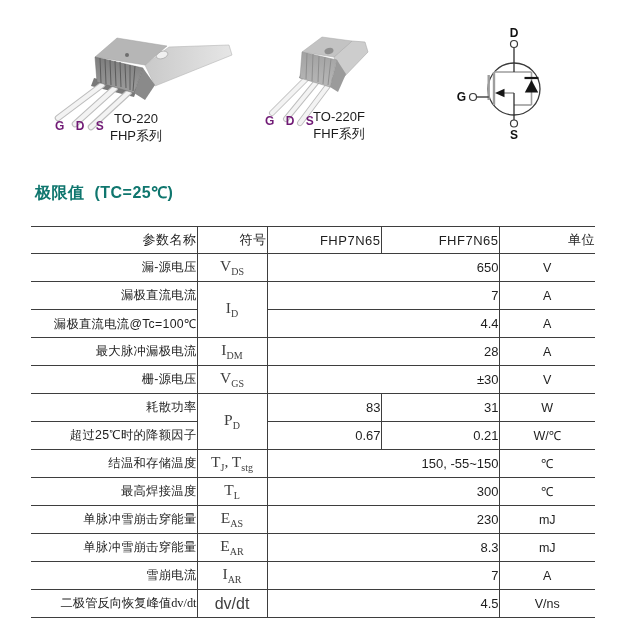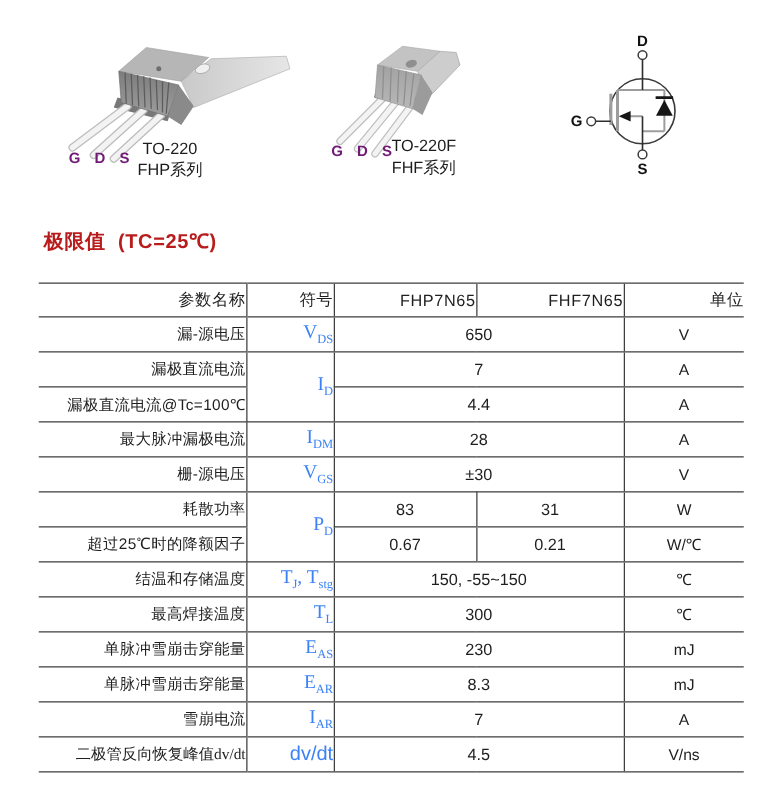--- a/index.html
+++ b/index.html
@@ -18,45 +18,45 @@
   #gds1{left:55px;top:119px;}
   #gds2{left:265px;top:114px;}
   .pkg-caption{
     font-size:13px;line-height:16.5px;text-align:center;color:#1c1c1c;
   }
   #cap1{left:105px;top:111px;width:62px;}
   #cap2{left:311px;top:109px;width:56px;}
   
   #section-title{
     left:35px;top:181px;font-size:16px;font-weight:bold;letter-spacing:0.5px;
-    white-space:pre;color:#b91c1c;
+    white-space:pre;color:#0f766e;
   }
   
   #ratings{
     left:31px;top:226px;width:564px;
     border-collapse:collapse;table-layout:fixed;
   }
   #ratings th,#ratings td{
     border-top:1.5px solid #3e3e3e;border-bottom:1.5px solid #3e3e3e;
     padding:0;vertical-align:middle;font-weight:normal;
   }
   #ratings th{height:26px;font-size:13px;letter-spacing:0.5px;text-align:right;}
   #ratings td{height:27px;}
   #ratings th + th,
   #ratings td.c-sym,#ratings td.c-val,#ratings td.c-unit{
     border-left:1.5px solid #3e3e3e;
   }
   td.c-name{font-size:12.3px;letter-spacing:0.3px;text-align:right;padding-left:16px;}
   td.c-name.compact{padding-left:4px;letter-spacing:0;font-family:Liberation Serif, serif;}
   td.c-sym{
-    font-family:"Liberation Serif", serif;font-size:15.5px;text-align:right;color:#3b82f6;
+    font-family:"Liberation Serif", serif;font-size:15.5px;text-align:center;color:#404040;
   }
   td.c-sym sub{font-size:10px;}
   td.c-sym.sans{font-family:"Liberation Sans", sans-serif;font-size:16px;}
-  td.c-val{font-size:13px;text-align:center;}
+  td.c-val{font-size:13px;text-align:right;}
   td.c-unit{font-size:12.5px;text-align:center;}
 </style>
 </head>
 <body>
 
 <svg id="pkg1-svg" class="abs" width="190" height="112" viewBox="0 0 190 112">
   <defs>
     <linearGradient id="finGrad1" x1="0" y1="0" x2="0" y2="1">
       <stop offset="0" stop-color="#7d7d7d"></stop>
         <stop offset="1" stop-color="#9d9d9d"></stop>

